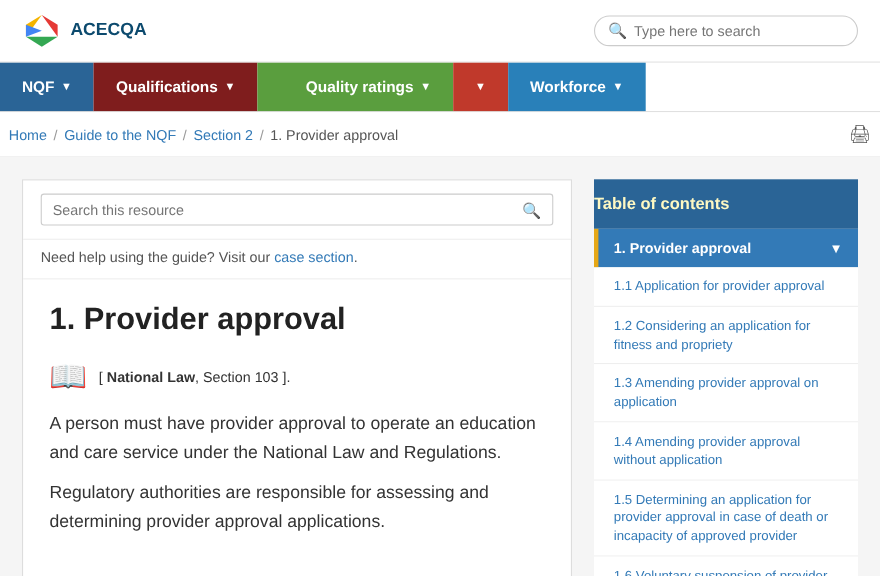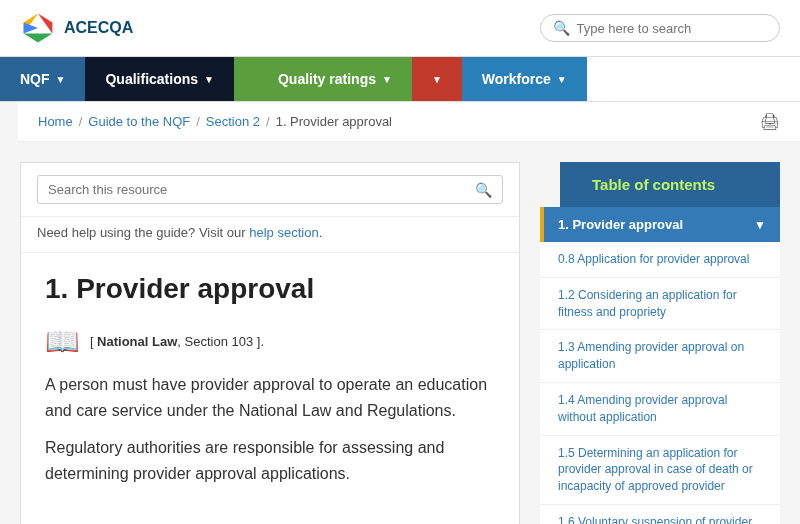--- a/index.html
+++ b/index.html
@@ -11,28 +11,28 @@
     .logo-icon { width: 36px; height: 36px; }
     .logo-text { font-size: 16px; font-weight: bold; color: #0c4a6e; }
     .search-bar { display: flex; align-items: center; border: 1px solid #ccc; border-radius: 20px; padding: 5px 12px; background: #fff; width: 240px; }
     .search-bar input { border: none; outline: none; width: 100%; font-size: 13px; color: #999; }
     .search-icon { color: #e86b3a; margin-right: 6px; font-size: 14px; }
 
     
     .nav { display: flex; background: white; border-bottom: 1px solid #ddd; }
     .nav-item { padding: 14px 20px; font-size: 14px; font-weight: bold; cursor: pointer; display: flex; align-items: center; gap: 6px; color: white; justify-content: space-between; }
     .nav-nqf { background: #2a6496; }
-    .nav-qualifications { background: #0f172a; }
+    .nav-qualifications { background: #7f1d1d; }
     .nav-quality { background: #5a9e3e; padding-left: 44px; }
     .nav-resources { background: #c0392b; }
     .nav-workforce { background: #2980b9; }
     .nav-item .chevron { font-size: 10px; }
 
     
-    .breadcrumb { background: white; padding: 10px 20px; font-size: 13px; color: #555; display: flex; align-items: center; gap: 6px; border-bottom: 1px solid #eee; margin-left: 18px; }
+    .breadcrumb { background: white; padding: 10px 8px; font-size: 13px; color: #555; display: flex; align-items: center; gap: 6px; border-bottom: 1px solid #eee; }
     .breadcrumb a { color: #337ab7; text-decoration: none; }
     .breadcrumb-sep { color: #999; }
     .print-icon { margin-left: auto; color: #555; cursor: pointer; font-size: 16px; }
 
     
     .main-layout { display: flex; padding: 20px; gap: 20px; background: #f5f5f5; min-height: 380px; }
 
     
     .content-panel { flex: 1; background: white; border: 1px solid #ddd; padding: 0; }
     .search-resource { padding: 12px 16px; border-bottom: 1px solid #eee; display: flex; align-items: center; }
@@ -46,21 +46,21 @@
     .book-icon { font-size: 28px; color: #555; }
     .national-law-text { font-size: 13px; color: #333; }
     .national-law-text strong { font-weight: bold; text-align: center; }
     .content-text { font-size: 16px; line-height: 1.6; color: #333; margin-bottom: 12px; }
 
     
     .pagination { display: flex; justify-content: space-between; align-items: flex-start; padding: 16px 24px; border-top: 1px solid #eee; margin-top: 8px; }
 
     
     .toc-panel { width: 240px; min-width: 240px; }
-    .toc-header { background: #2a6496; color: #bef264; padding: 14px 32px; font-size: 15px; font-weight: bold; margin-left: 20px; }
+    .toc-header { background: #2a6496; color: #fef9c3; padding: 14px 0; font-size: 15px; font-weight: bold; }
     .toc-active { background: #337ab7; color: white; padding: 10px 14px; font-size: 13px; font-weight: bold; display: flex; justify-content: space-between; align-items: center; cursor: pointer; border-left: 4px solid #e6a817; }
     .toc-active .chevron { font-size: 12px; }
     .toc-item { background: white; border-bottom: 1px solid #eee; padding: 9px 14px 9px 18px; font-size: 12px; color: #337ab7; cursor: pointer; line-height: 1.4; }
   </style>
 </head>
 <body>
 
 <div class="header">
   <div class="logo">
     <svg class="logo-icon" viewBox="0 0 40 40">
@@ -111,21 +111,21 @@
 </div>
 
 <div class="main-layout">
 
   <div class="content-panel">
     <div class="search-resource">
       <input type="text" style="width: 100%; border: 1px solid rgb(204, 204, 204); border-radius: 3px; padding: 6px 30px 6px 10px; font-size: 13px; outline: none;" placeholder="Search this resource">
       <span class="search-resource-icon">🔍</span>
     </div>
     <div class="help-text">
-      <span>Need help using the guide? Visit our </span><a href="#">help section</a><span>.</span>
+      <span>Need help using the guide? Visit our </span><a href="#">case section</a><span>.</span>
     </div>
     <div class="content-body">
       <h1 class="page-title">1. Provider approval</h1>
       <div class="national-law-ref">
         <span class="book-icon">📖</span>
         <span class="national-law-text">
           [ <strong>National Law</strong>, Section 103 ].
         </span>
       </div>
       <p class="content-text">A person must have provider approval to operate an education and care service under the National Law and Regulations.</p>
@@ -136,21 +136,21 @@
       
     </div>
   </div>
 
   <div class="toc-panel">
     <div class="toc-header">Table of contents</div>
     <div class="toc-active">
       <span>1. Provider approval</span>
       <span class="chevron">▼</span>
     </div>
-    <div class="toc-item">0.8 Application for provider approval</div>
+    <div class="toc-item">1.1 Application for provider approval</div>
     <div class="toc-item">1.2 Considering an application for fitness and propriety</div>
     <div class="toc-item">1.3 Amending provider approval on application</div>
     <div class="toc-item">1.4 Amending provider approval without application</div>
     <div class="toc-item">1.5 Determining an application for provider approval in case of death or incapacity of approved provider</div>
     <div class="toc-item">1.6 Voluntary suspension of provider approval</div>
 
   </div>
 
 </div>
 

